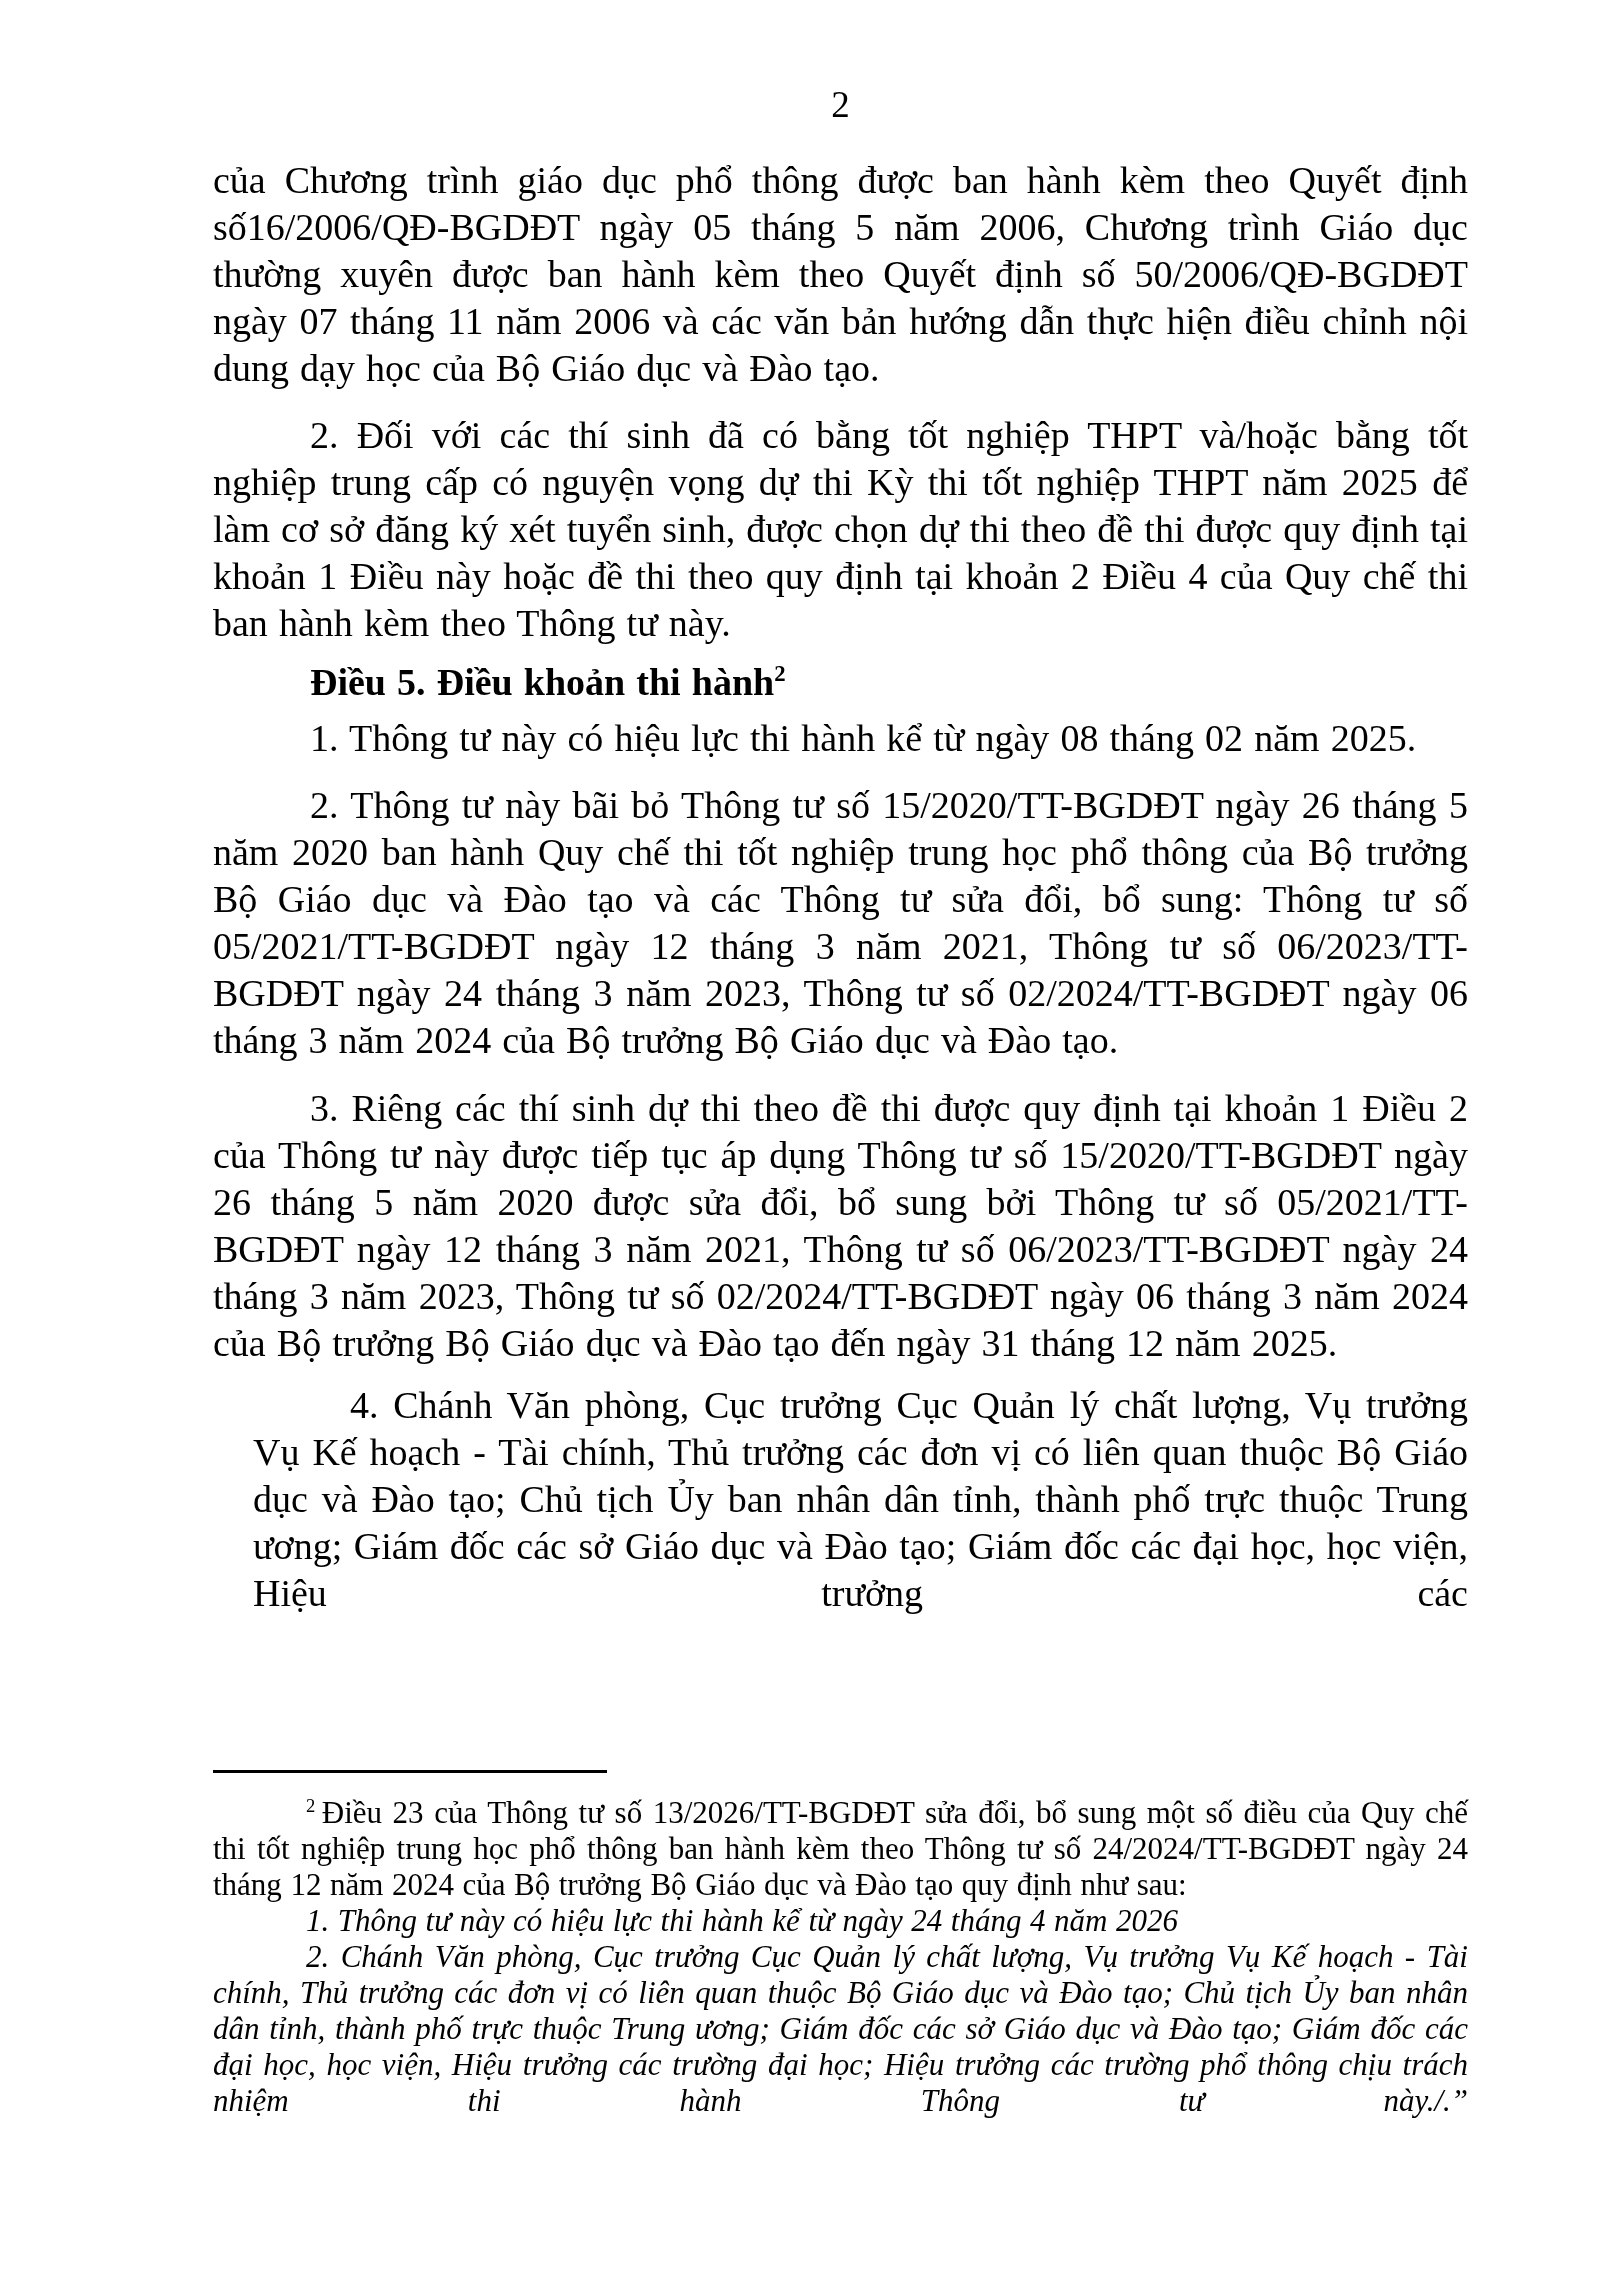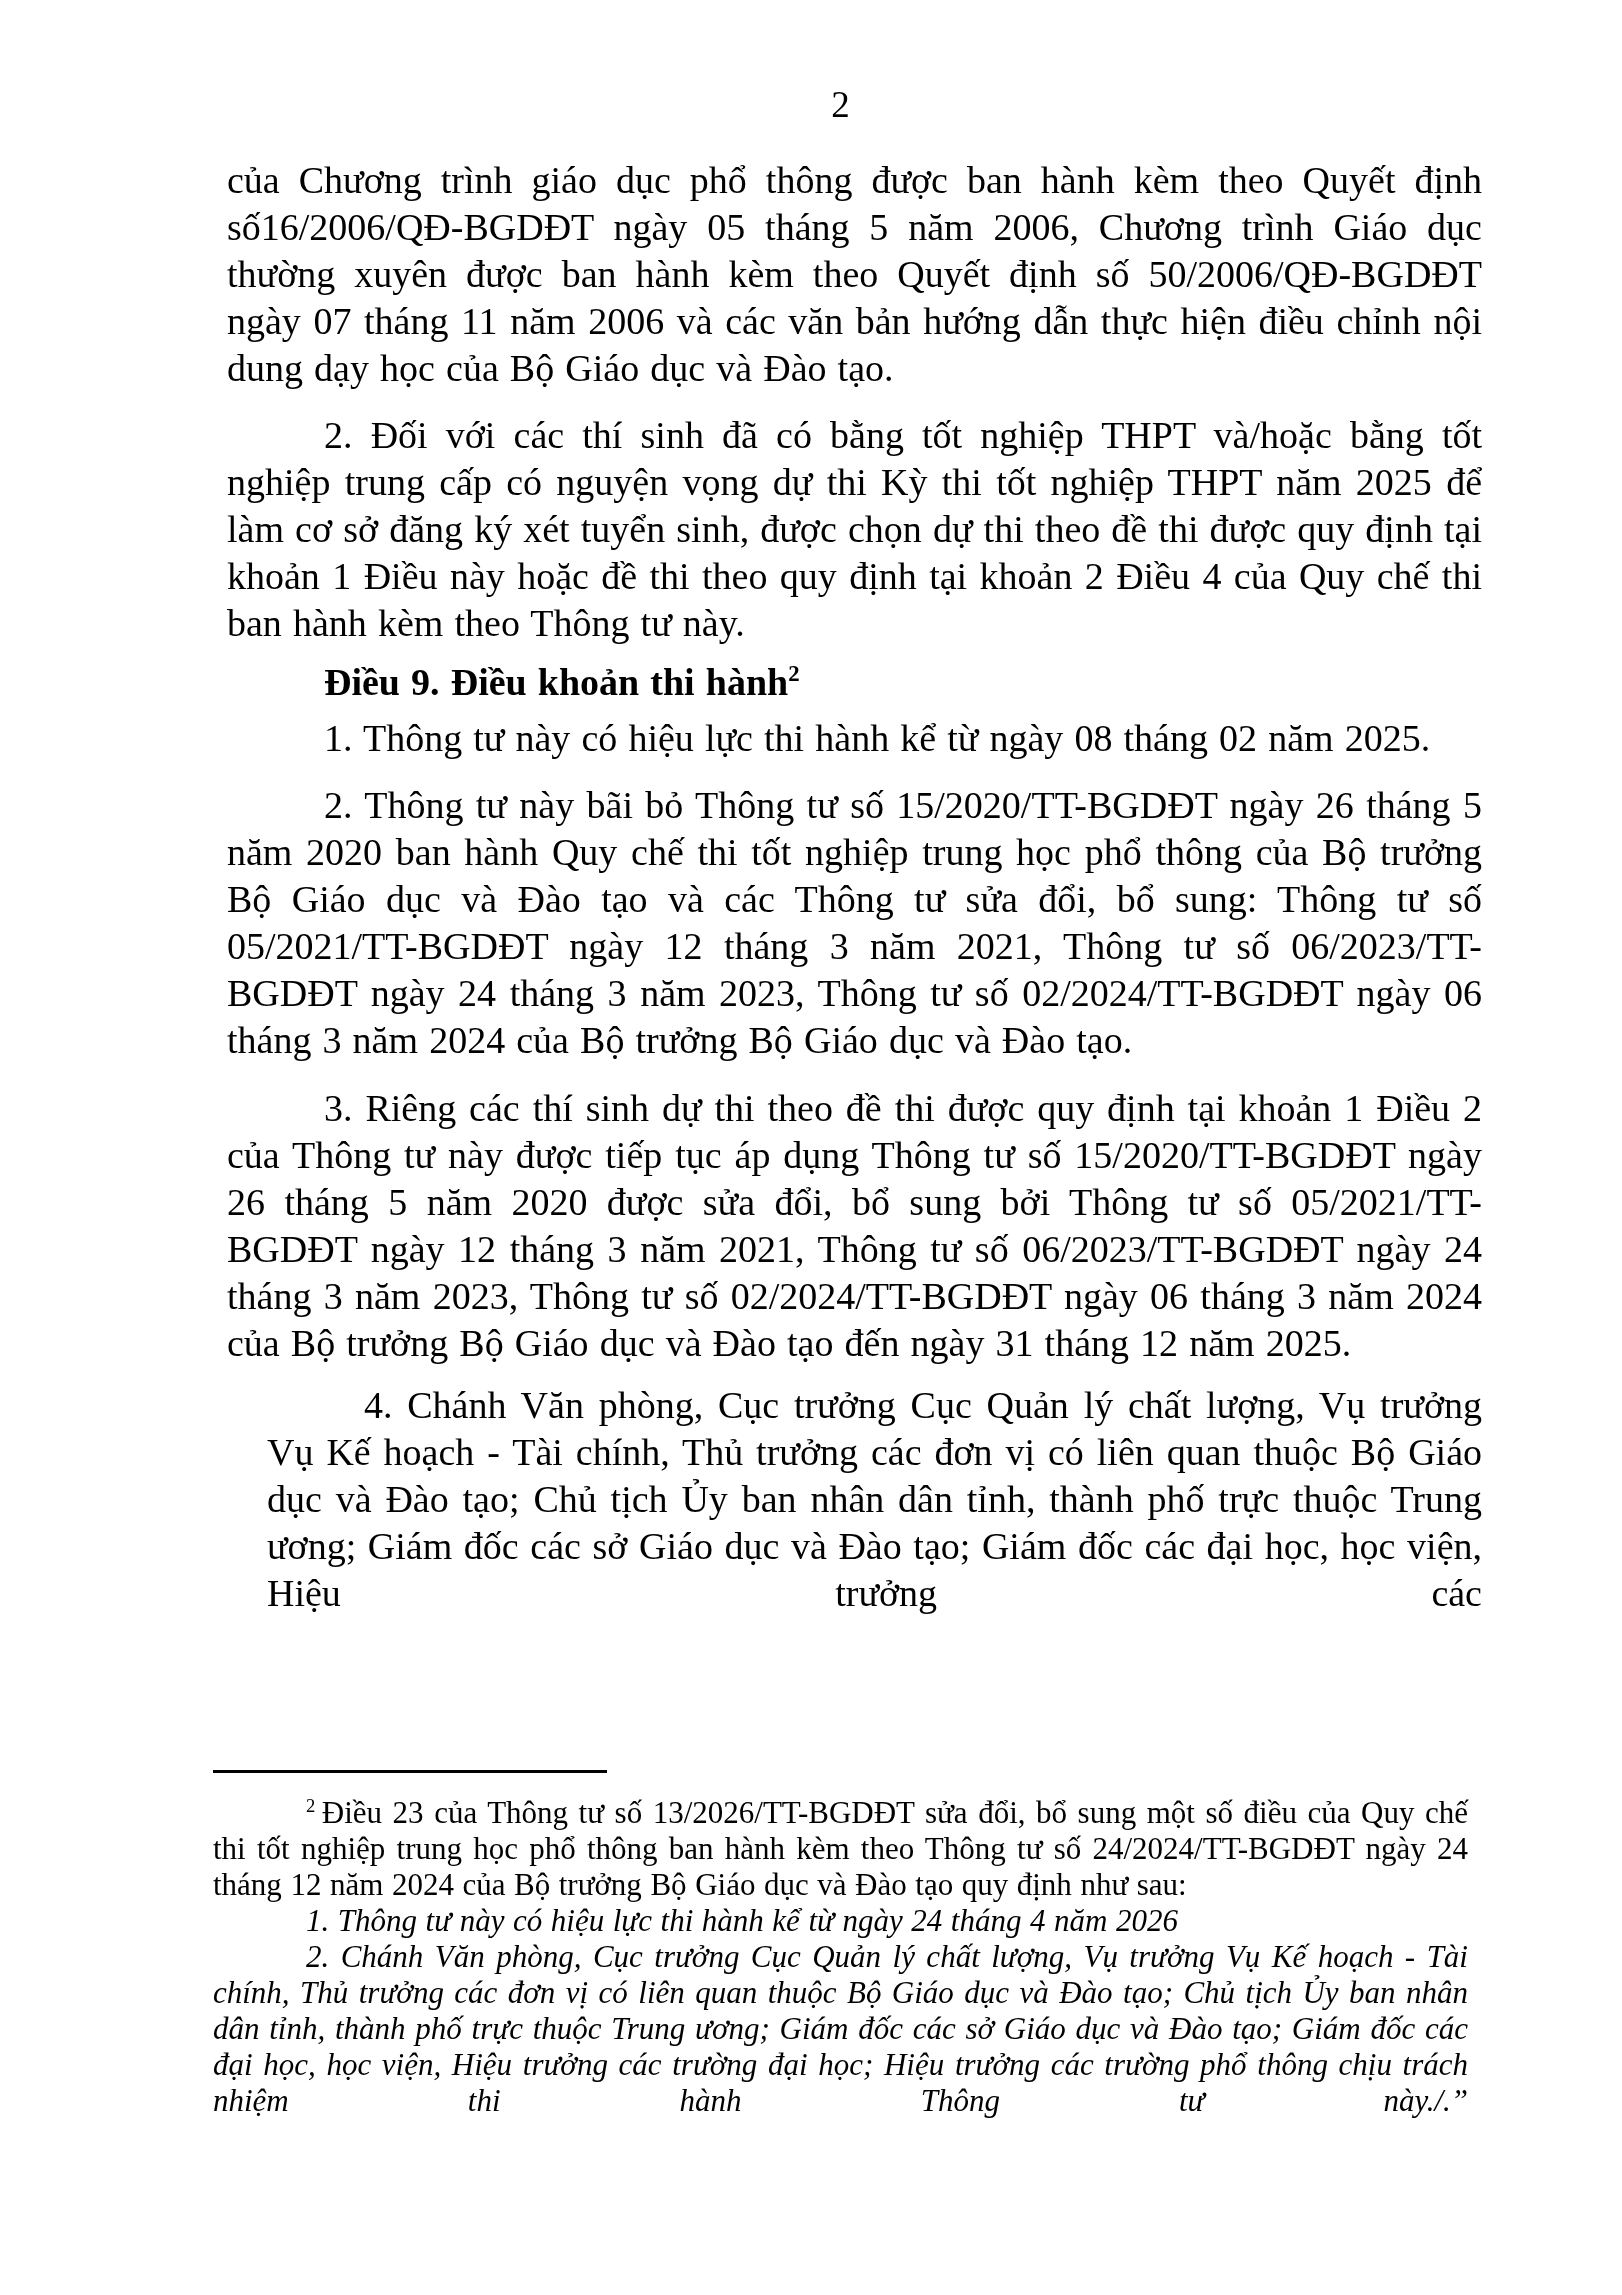--- a/index.html
+++ b/index.html
@@ -17,21 +17,21 @@
     top: 81px;
     left: 213px;
     width: 1255px;
     text-align: center;
     font-size: 37px;
     line-height: 47px;
   }
   .content {
     position: absolute;
     top: 0;
-    left: 227px;
+    left: 213px;
     width: 1255px;
   }
   .para {
     margin: 0;
     font-size: 38px;
     line-height: 47px;
     text-align: justify;
     text-indent: 97px;
     word-spacing: 1.6px;
   }
@@ -80,21 +80,21 @@
 
 <div class="page-number">2</div>
 
 <div class="content">
 
   <p class="para no-indent mt-a">của Chương trình giáo dục phổ thông được ban hành kèm theo Quyết định số16/2006/QĐ-BGDĐT ngày 05 tháng 5 năm 2006, Chương trình Giáo dục thường xuyên được ban hành kèm theo Quyết định số 50/2006/QĐ-BGDĐT ngày 07 tháng 11 năm 2006 và các văn bản hướng dẫn thực hiện điều chỉnh nội dung dạy học của Bộ Giáo dục và Đào tạo.</p>
 
   <p class="para mt-b">2. Đối với các thí sinh đã có bằng tốt nghiệp THPT và/hoặc bằng tốt nghiệp trung cấp có nguyện vọng dự thi Kỳ thi tốt nghiệp THPT năm 2025 để làm cơ sở đăng ký xét tuyển sinh, được chọn dự thi theo đề thi được quy định tại khoản 1 Điều này hoặc đề thi theo quy định tại khoản 2 Điều 4 của Quy chế thi ban hành kèm theo Thông tư này.</p>
 
 
-  <p class="para heading mt-h"><span>Điều 9. Điều khoản thi hành</span><sup class="ref">2</sup></p>
+  <p class="para heading mt-h"><span>Điều 5. Điều khoản thi hành</span><sup class="ref">2</sup></p>
 
   <p class="para mt-i1">1. Thông tư này có hiệu lực thi hành kể từ ngày 08 tháng 02 năm 2025.</p>
 
   <p class="para mt-i2">2. Thông tư này bãi bỏ Thông tư số 15/2020/TT-BGDĐT ngày 26 tháng 5 năm 2020 ban hành Quy chế thi tốt nghiệp trung học phổ thông của Bộ trưởng Bộ Giáo dục và Đào tạo và các Thông tư sửa đổi, bổ sung: Thông tư số 05/2021/TT-BGDĐT ngày 12 tháng 3 năm 2021, Thông tư số 06/2023/TT-BGDĐT ngày 24 tháng 3 năm 2023, Thông tư số 02/2024/TT-BGDĐT ngày 06 tháng 3 năm 2024 của Bộ trưởng Bộ Giáo dục và Đào tạo.</p>
 
   <p class="para mt-i3">3. Riêng các thí sinh dự thi theo đề thi được quy định tại khoản 1 Điều 2 của Thông tư này được tiếp tục áp dụng Thông tư số 15/2020/TT-BGDĐT ngày 26 tháng 5 năm 2020 được sửa đổi, bổ sung bởi Thông tư số 05/2021/TT-BGDĐT ngày 12 tháng 3 năm 2021, Thông tư số 06/2023/TT-BGDĐT ngày 24 tháng 3 năm 2023, Thông tư số 02/2024/TT-BGDĐT ngày 06 tháng 3 năm 2024 của Bộ trưởng Bộ Giáo dục và Đào tạo đến ngày 31 tháng 12 năm 2025.</p>
 
   <p class="para mt-i4 fill-last">4. Chánh Văn phòng, Cục trưởng Cục Quản lý chất lượng, Vụ trưởng Vụ Kế hoạch - Tài chính, Thủ trưởng các đơn vị có liên quan thuộc Bộ Giáo dục và Đào tạo; Chủ tịch Ủy ban nhân dân tỉnh, thành phố trực thuộc Trung ương; Giám đốc các sở Giáo dục và Đào tạo; Giám đốc các đại học, học viện, Hiệu trưởng các</p>
 
 </div>

